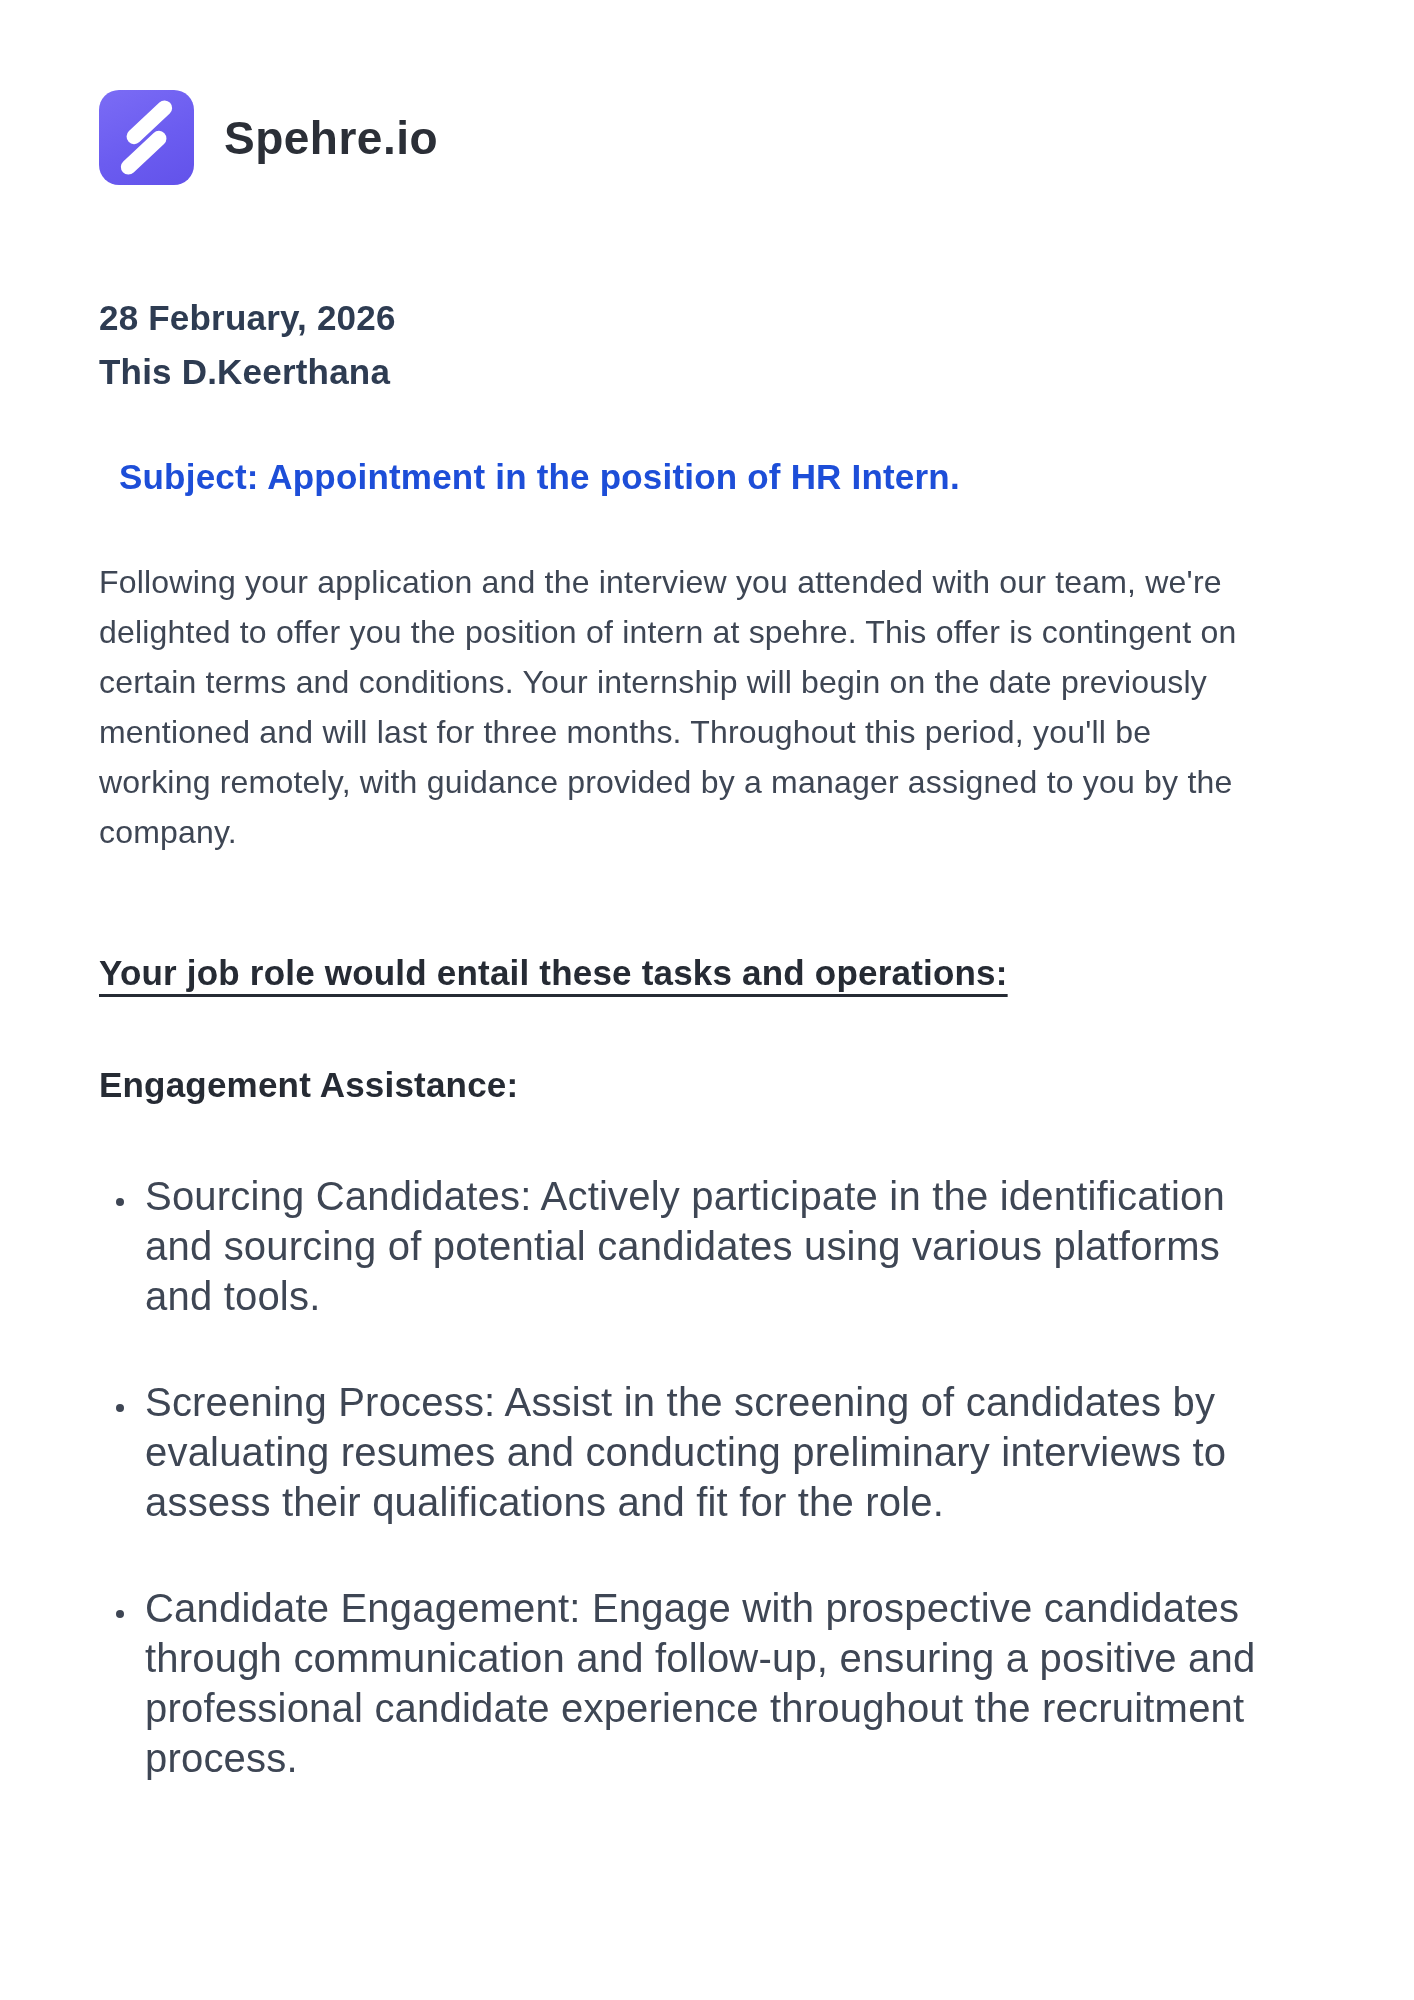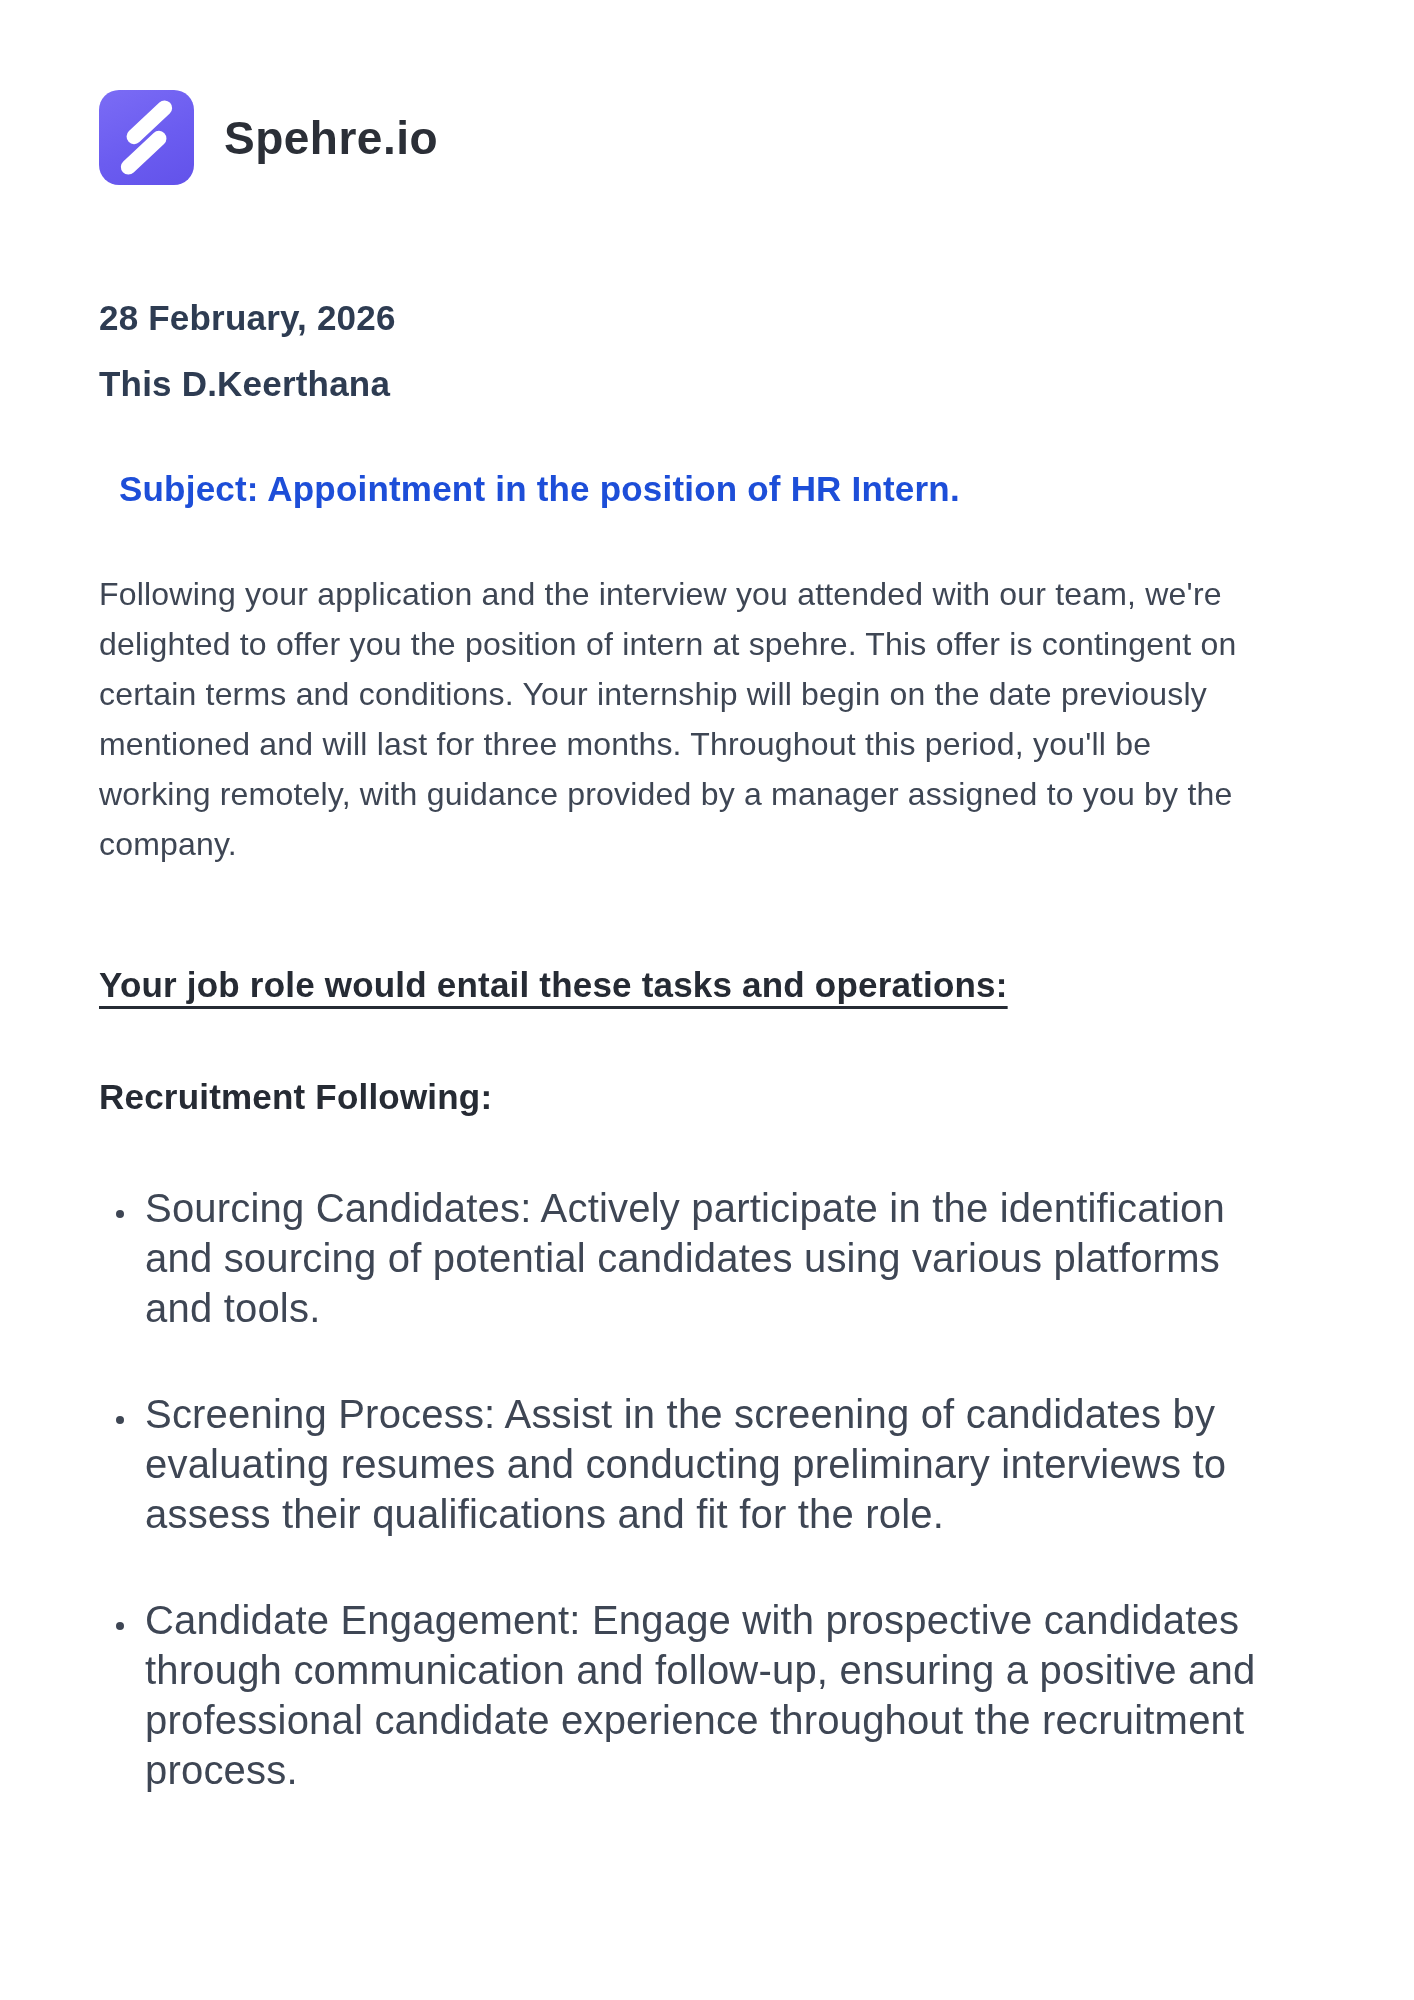--- a/index.html
+++ b/index.html
@@ -42,21 +42,21 @@
   }
   
   .meta {
     margin-top: 106px;
     font-size: 35px;
     font-weight: 700;
     color: #2e3c52;
     line-height: 54px;
     letter-spacing: 0.2px;
   }
-  .meta span { display: block; margin-top: 12px; }
+  .meta span { display: block; }
   
   .subject {
     margin-top: 58px;
     font-size: 35px;
     font-weight: 700;
     color: #1d4ed8;
     letter-spacing: 0.2px;
     margin-left: 20px;
   }
   
@@ -126,21 +126,21 @@
     <span>28 February, 2026</span>
     <span>This D.Keerthana</span>
   </div>
 
   <div class="subject">Subject: Appointment in the position of HR Intern.</div>
 
   <p class="intro">Following your application and the interview you attended with our team, we're delighted to offer you the position of intern at spehre. This offer is contingent on certain terms and conditions. Your internship will begin on the date previously mentioned and will last for three months. Throughout this period, you'll be working remotely, with guidance provided by a manager assigned to you by the company.</p>
 
   <div class="tasks-heading">Your job role would entail these tasks and operations:</div>
 
-  <div class="section-title">Recruitment Following:</div>
+  <div class="section-title">Engagement Assistance:</div>
 
   <ul class="bullet-list">
     <li>Sourcing Candidates: Actively participate in the identification and sourcing of potential candidates using various platforms and tools.</li>
     <li>Screening Process: Assist in the screening of candidates by evaluating resumes and conducting preliminary interviews to assess their qualifications and fit for the role.</li>
     <li>Candidate Engagement: Engage with prospective candidates through communication and follow-up, ensuring a positive and professional candidate experience throughout the recruitment process.</li>
   </ul>
 
 
 </div>
 

